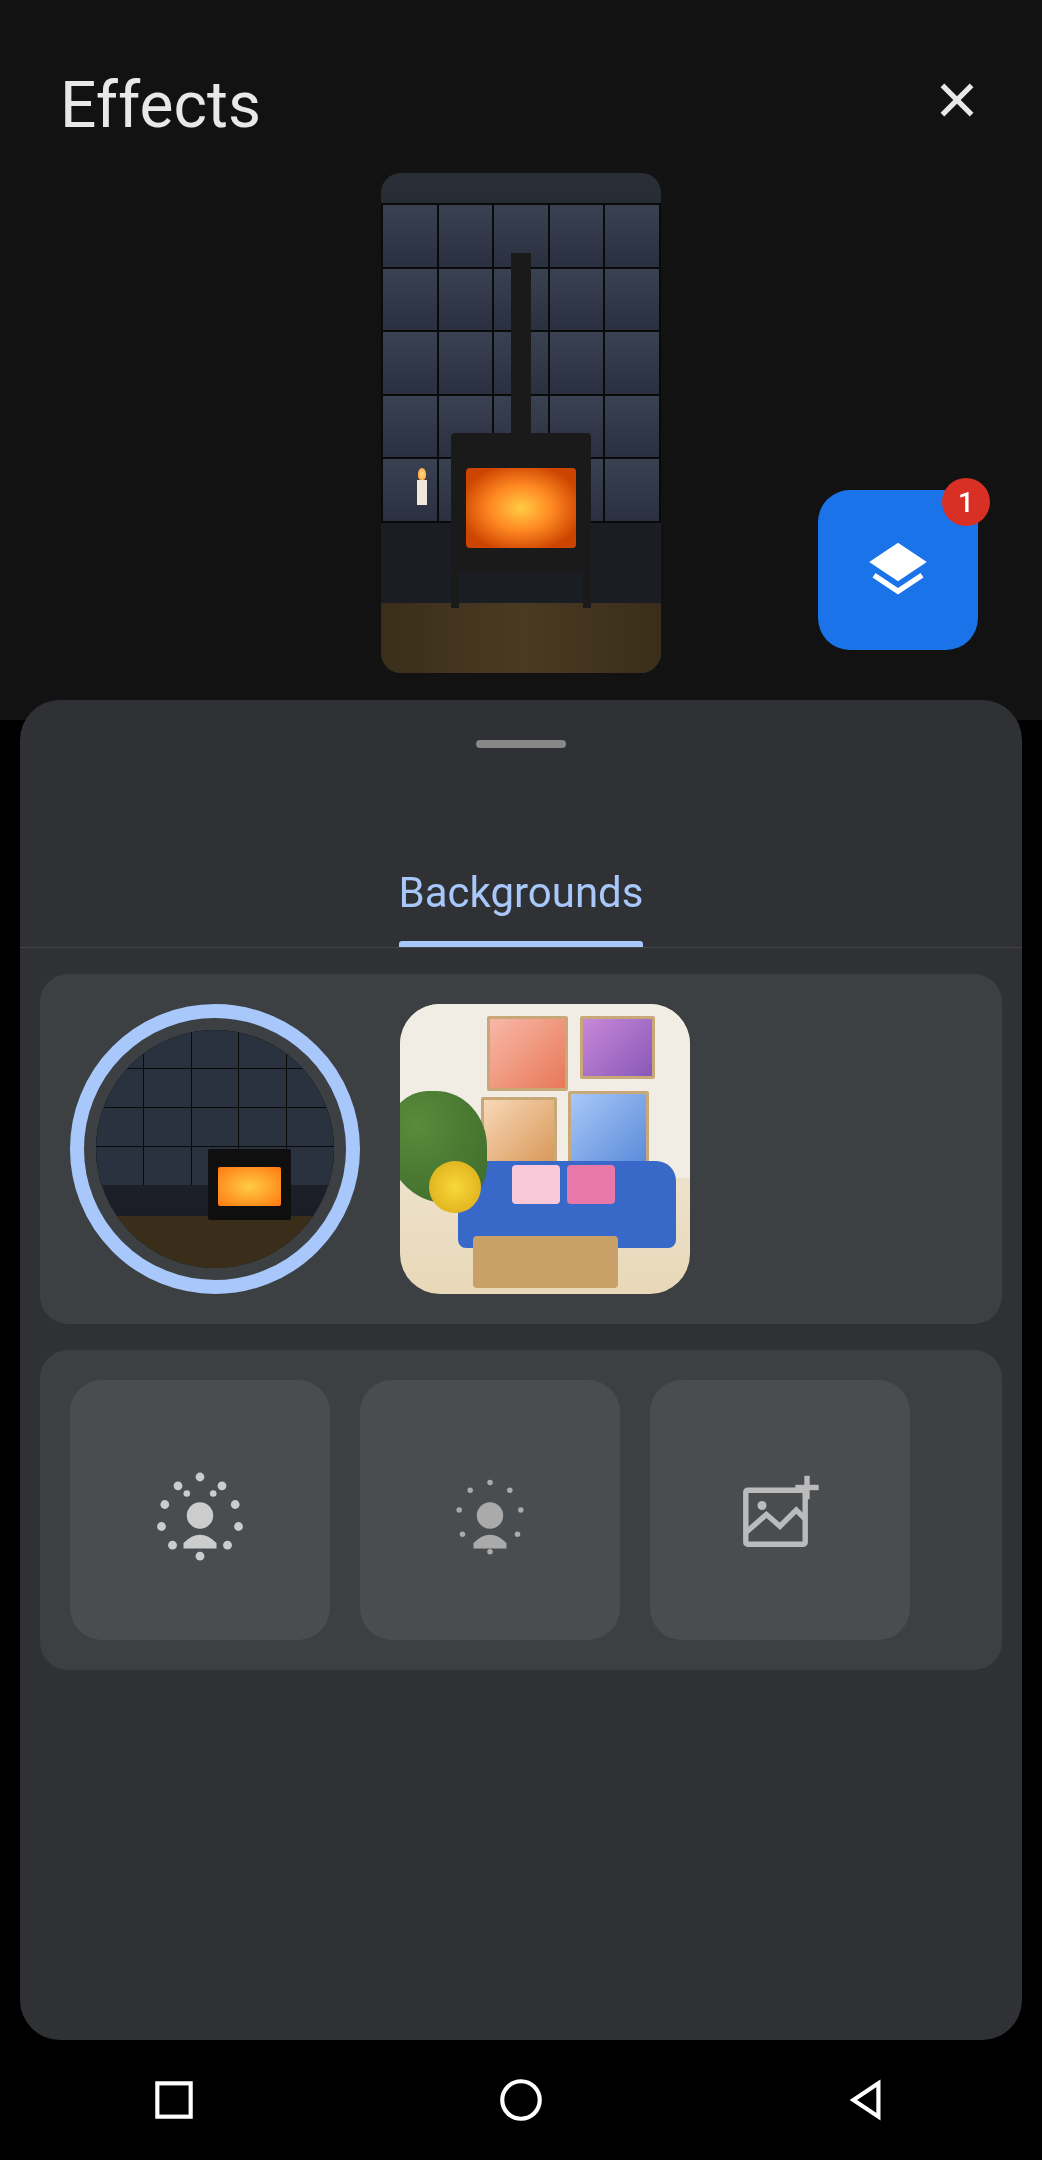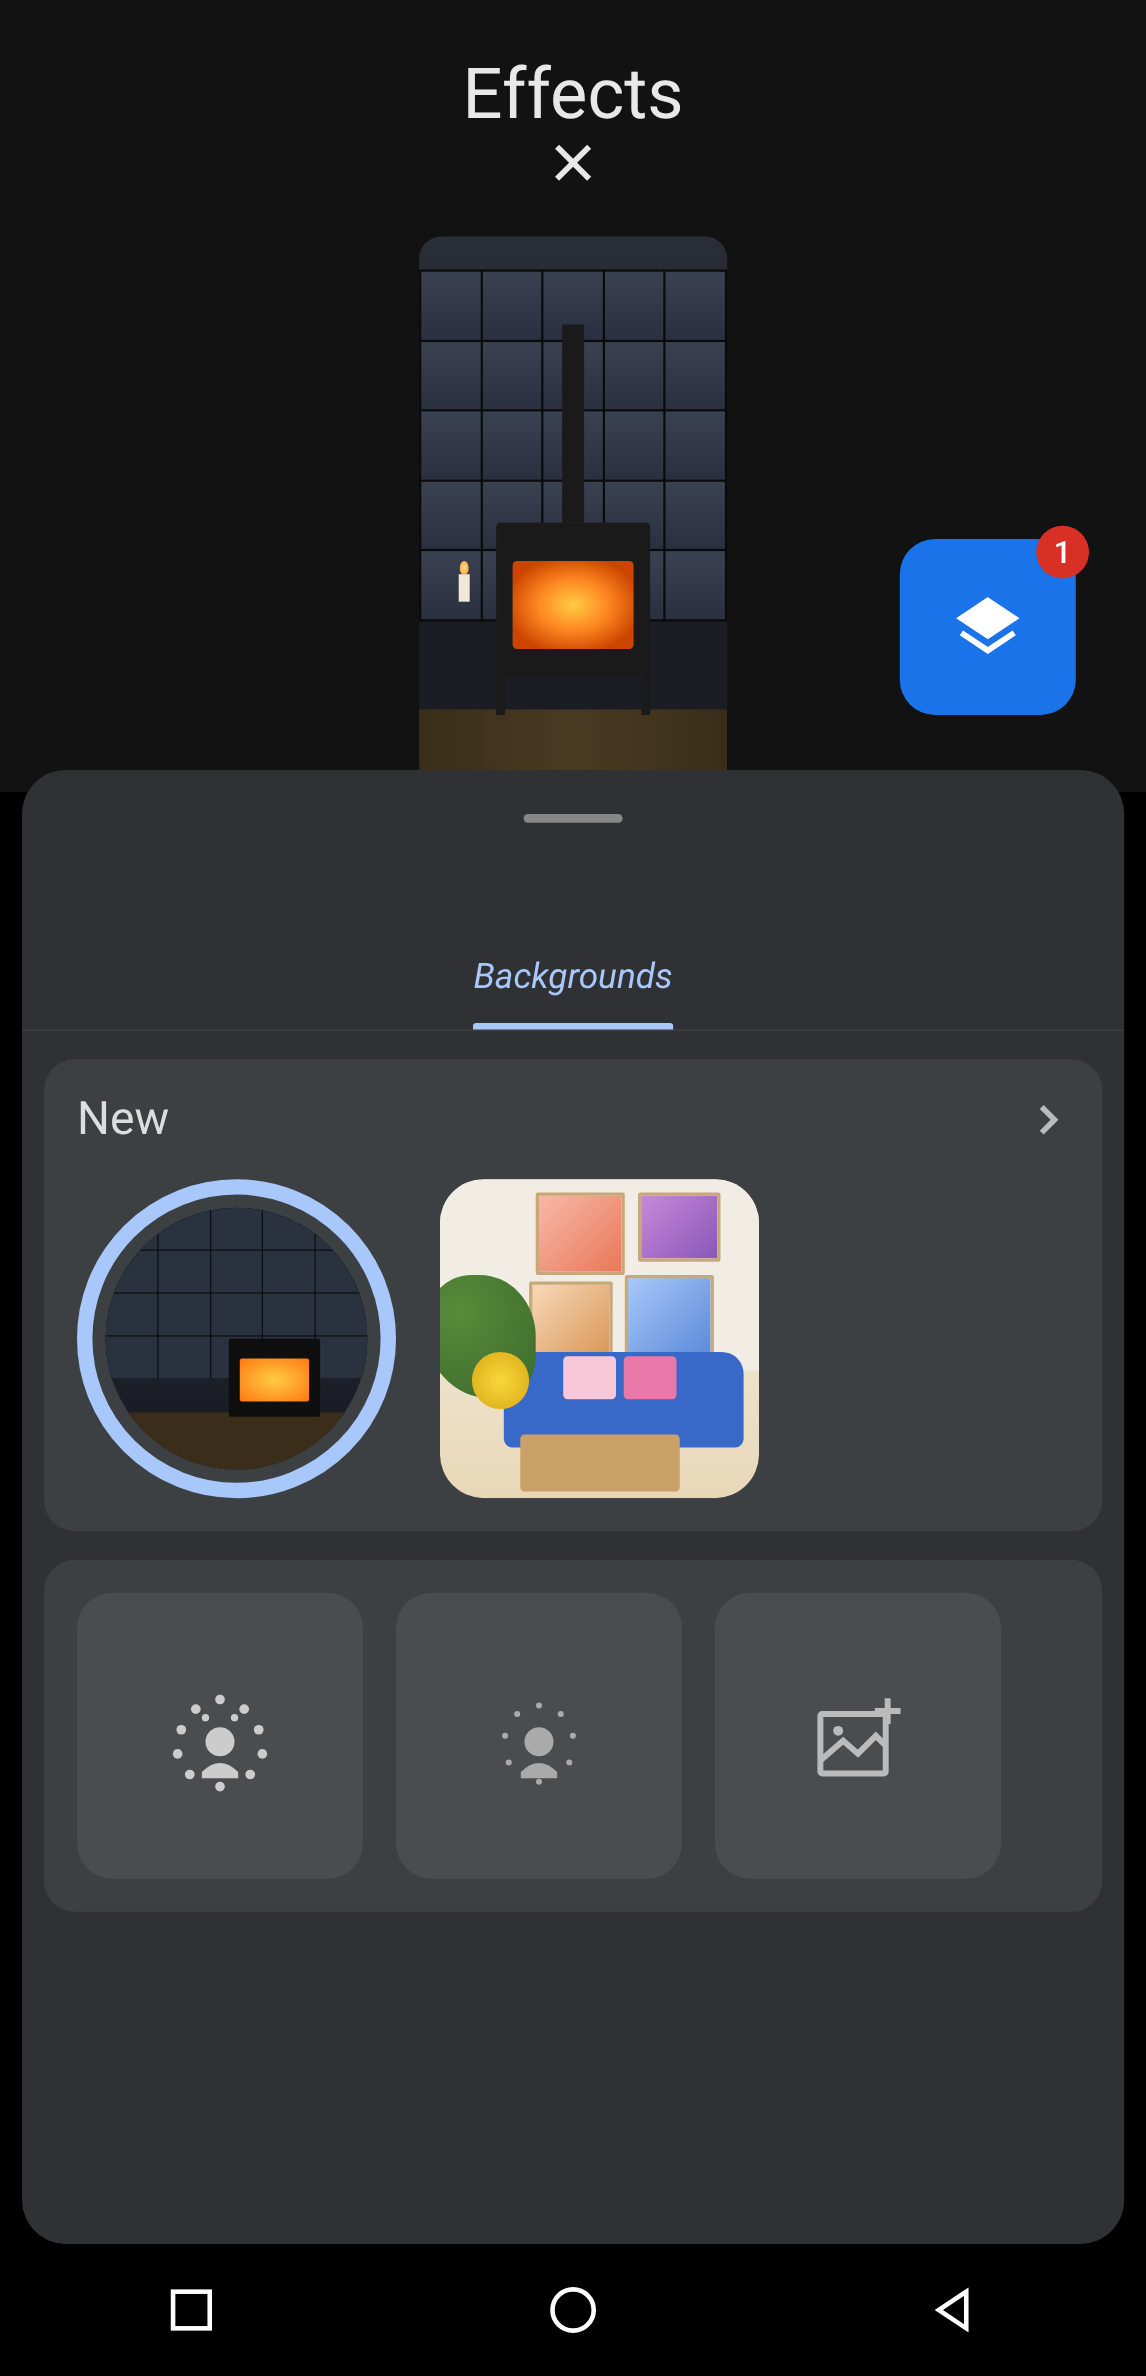--- a/index.html
+++ b/index.html
@@ -13,22 +13,21 @@
     }
     .top-area {
       background: #121212;
       height: 720px;
       position: relative;
     }
     .header {
       display: flex;
       align-items: center;
       justify-content: space-between;
-      padding: 48px 60px 0 60px;
-      flex-direction: column;
+      padding: 68px 60px 0 60px;
     }
     .header-title {
       color: #e8e8e8;
       font-size: 64px;
       font-weight: 400;
     }
     .close-btn {
       color: #e8e8e8;
       cursor: pointer;
       font-size: 48px;
@@ -182,25 +181,24 @@
       margin: 40px auto 100px;
     }
     .tabs {
       display: flex;
       justify-content: space-around;
       border-bottom: 1px solid #444;
       padding: 0 20px;
     }
     .tab {
       padding: 20px 10px 30px;
-      font-size: 32px;
+      font-size: 42px;
       color: #bbb;
       cursor: pointer;
       position: relative;
-      font-style: italic;
     }
     .tab.active {
       color: #a8c7fa;
     }
     .tab.active::after {
       content: '';
       position: absolute;
       bottom: 0;
       left: 10px;
       right: 10px;
@@ -464,26 +462,20 @@
 </div>
 
 <div class="panel">
   <div class="drag-handle"></div>
 
   <div class="tabs">
     <div class="tab active">Backgrounds</div>
   </div>
 
   <div class="section">
-    <div class="section-header">
-      <div class="section-title">New</div>
-      <svg class="chevron" width="40" height="40" viewBox="0 0 24 24" fill="none" stroke="#bbb" stroke-width="3">
-        <polyline points="9,5 16,12 9,19"></polyline>
-      </svg>
-    </div>
     <div class="bg-options">
       <div class="bg-option selected">
         <div class="bg-inner bg-fireplace-mini">
           <div class="mini-grid">
             <div class="mini-pane"></div>
               <div class="mini-pane"></div>
               <div class="mini-pane"></div>
               <div class="mini-pane"></div>
               <div class="mini-pane"></div>
             <div class="mini-pane"></div>

